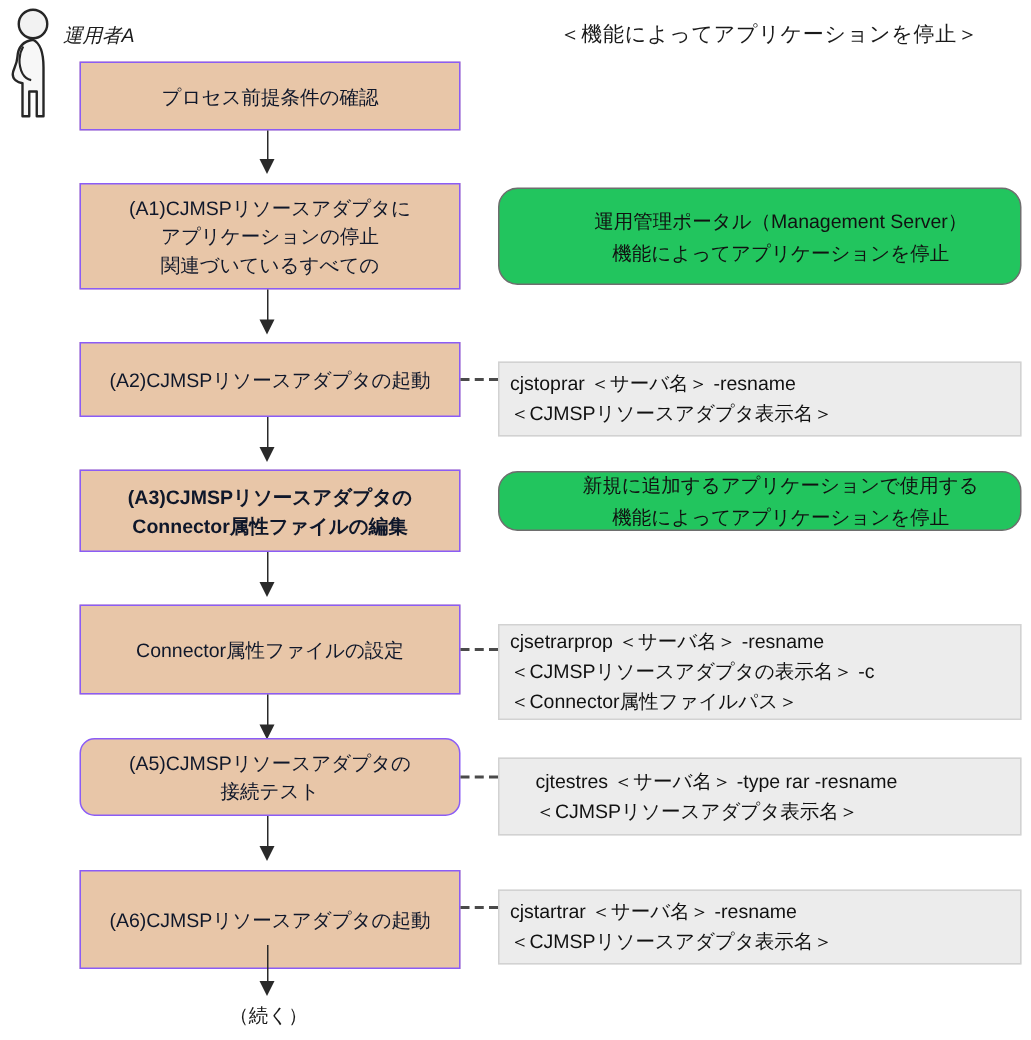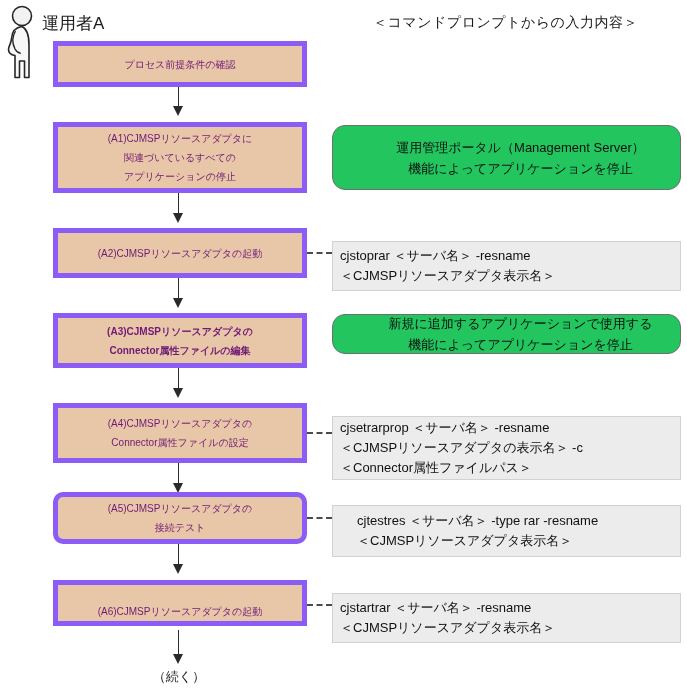--- a/index.html
+++ b/index.html
@@ -14,23 +14,24 @@
     font-family: "Liberation Sans", "DejaVu Sans", sans-serif;
     color: #1a1a1a;
     overflow: hidden;
   }
 
   
   #actor-label {
     position: absolute;
     left: 42px;
     top: 16px;
-    font-size: 17px;
+    font-size: 13px;
     line-height: 15px;
     white-space: nowrap;
+    font-style: italic;
   }
   #column-title {
     position: absolute;
     left: 373px;
     top: 14px;
     font-size: 14px;
     line-height: 17px;
     letter-spacing: 0.5px;
     white-space: nowrap;
   }
@@ -44,28 +45,28 @@
     height: 76px;
   }
 
   
   .proc-box {
     position: absolute;
     left: 53px;
     width: 254px;
     box-sizing: border-box;
     background: #e8c6a8;
-    border: 5px solid #8b5cf6;
+    border: 1px solid #8b5cf6;
     display: flex;
     align-items: center;
     justify-content: center;
     text-align: center;
-    font-size: 10px;
+    font-size: 13px;
     line-height: 19px;
-    color: #701a75;
+    color: #0f172a;
   }
   .proc-box .lines {
     width: 100%;
     padding: 0 6px;
     box-sizing: border-box;
   }
 
   
   .note-round {
     position: absolute;
@@ -145,35 +146,35 @@
 <svg id="actor-figure" viewBox="0 0 40 76" xmlns="http://www.w3.org/2000/svg">
   <circle cx="19" cy="11" r="9.5" fill="#f2f2f2" stroke="#262626" stroke-width="1.6"></circle>
   <path d="M19 21.5 C12 22.5 9 27 8.6 33 C8.2 39 5.5 41 5.5 44.5
            C5.5 48 8.5 50 12 50.5 L12 72.5 L16.5 72.5 L16.5 56
            L21.5 56 L21.5 72.5 L26 72.5 L26 40
            C26 31 24.5 24 19 21.5 Z" fill="#f7f7f7" stroke="#262626" stroke-width="1.6" stroke-linejoin="round"></path>
   <path d="M12.5 26 C9.5 31 9 38 12 44 C13.4 46.6 15.4 48 17.8 48.4" fill="none" stroke="#262626" stroke-width="1.4"></path>
 </svg>
 
 <div id="actor-label">運用者A</div>
-<div id="column-title">＜コマンドプロンプトからの入力内容＞</div>
+<div id="column-title">＜機能によってアプリケーションを停止＞</div>
 
 <div class="proc-box" style="top:41px; height:46px;">
   <div class="lines">
       <div>プロセス前提条件の確認</div>
     </div>
 </div>
 <div class="arrow-v" style="top:87px; height:20px;"></div>
 <div class="arrow-head" style="top:106px;"></div>
 
 <div class="proc-box" style="top:122px; height:71px;">
   <div class="lines">
       <div>(A1)CJMSPリソースアダプタに</div>
+      <div>アプリケーションの停止</div>
       <div>関連づいているすべての</div>
-      <div>アプリケーションの停止</div>
     </div>
 </div>
 <div class="note-round" style="top:125px; height:65px;">
   <div class="lines">
       <div>運用管理ポータル（Management Server）</div>
       <div>機能によってアプリケーションを停止</div>
     </div>
 </div>
 <div class="arrow-v" style="top:193px; height:21px;"></div>
 <div class="arrow-head" style="top:213px;"></div>
@@ -203,21 +204,20 @@
   <div class="lines">
       <div>新規に追加するアプリケーションで使用する</div>
       <div>機能によってアプリケーションを停止</div>
     </div>
 </div>
 <div class="arrow-v" style="top:368px; height:21px;"></div>
 <div class="arrow-head" style="top:388px;"></div>
 
 <div class="proc-box" style="top:403px; height:60px;">
   <div class="lines">
-      <div>(A4)CJMSPリソースアダプタの</div>
       <div>Connector属性ファイルの設定</div>
     </div>
 </div>
 <div class="dash-h" style="top:432px;"></div>
 <div class="note-cmd" style="top:403px; height:64px;">
   <div class="lines">
       <div>cjsetrarprop ＜サーバ名＞ -resname</div>
       <div>＜CJMSPリソースアダプタの表示名＞ -c</div>
       <div>＜Connector属性ファイルパス＞</div>
     </div>
@@ -234,21 +234,21 @@
 <div class="dash-h" style="top:517px;"></div>
 <div class="note-cmd" style="top:492px; height:52px;padding-left:24px;">
   <div class="lines">
       <div>cjtestres ＜サーバ名＞ -type rar -resname</div>
       <div>＜CJMSPリソースアダプタ表示名＞</div>
     </div>
 </div>
 <div class="arrow-v" style="top:544px; height:21px;"></div>
 <div class="arrow-head" style="top:564px;"></div>
 
-<div class="proc-box" style="top:580px; height:46px;align-items:flex-end;">
+<div class="proc-box" style="top:580px; height:66px;">
   <div class="lines">
       <div>(A6)CJMSPリソースアダプタの起動</div>
     </div>
 </div>
 <div class="dash-h" style="top:604px;"></div>
 <div class="note-cmd" style="top:580px; height:50px;">
   <div class="lines">
       <div>cjstartrar ＜サーバ名＞ -resname</div>
       <div>＜CJMSPリソースアダプタ表示名＞</div>
     </div>

